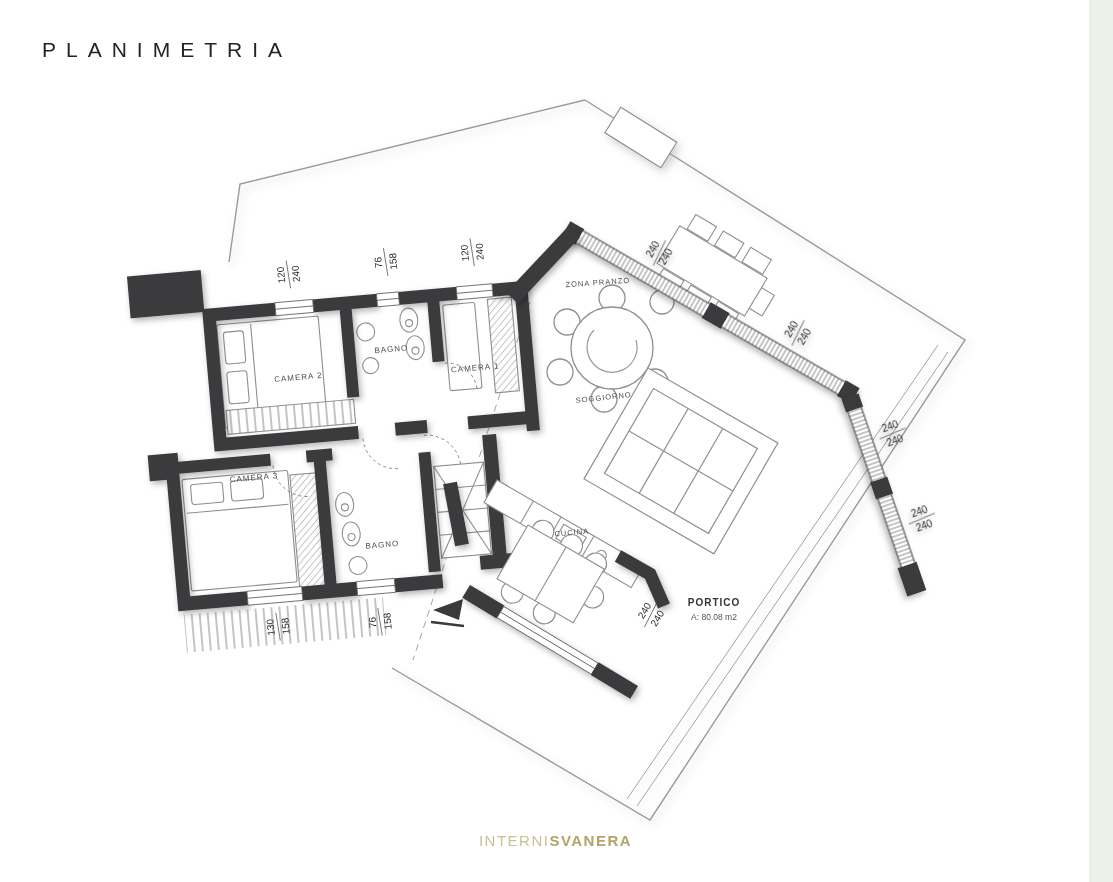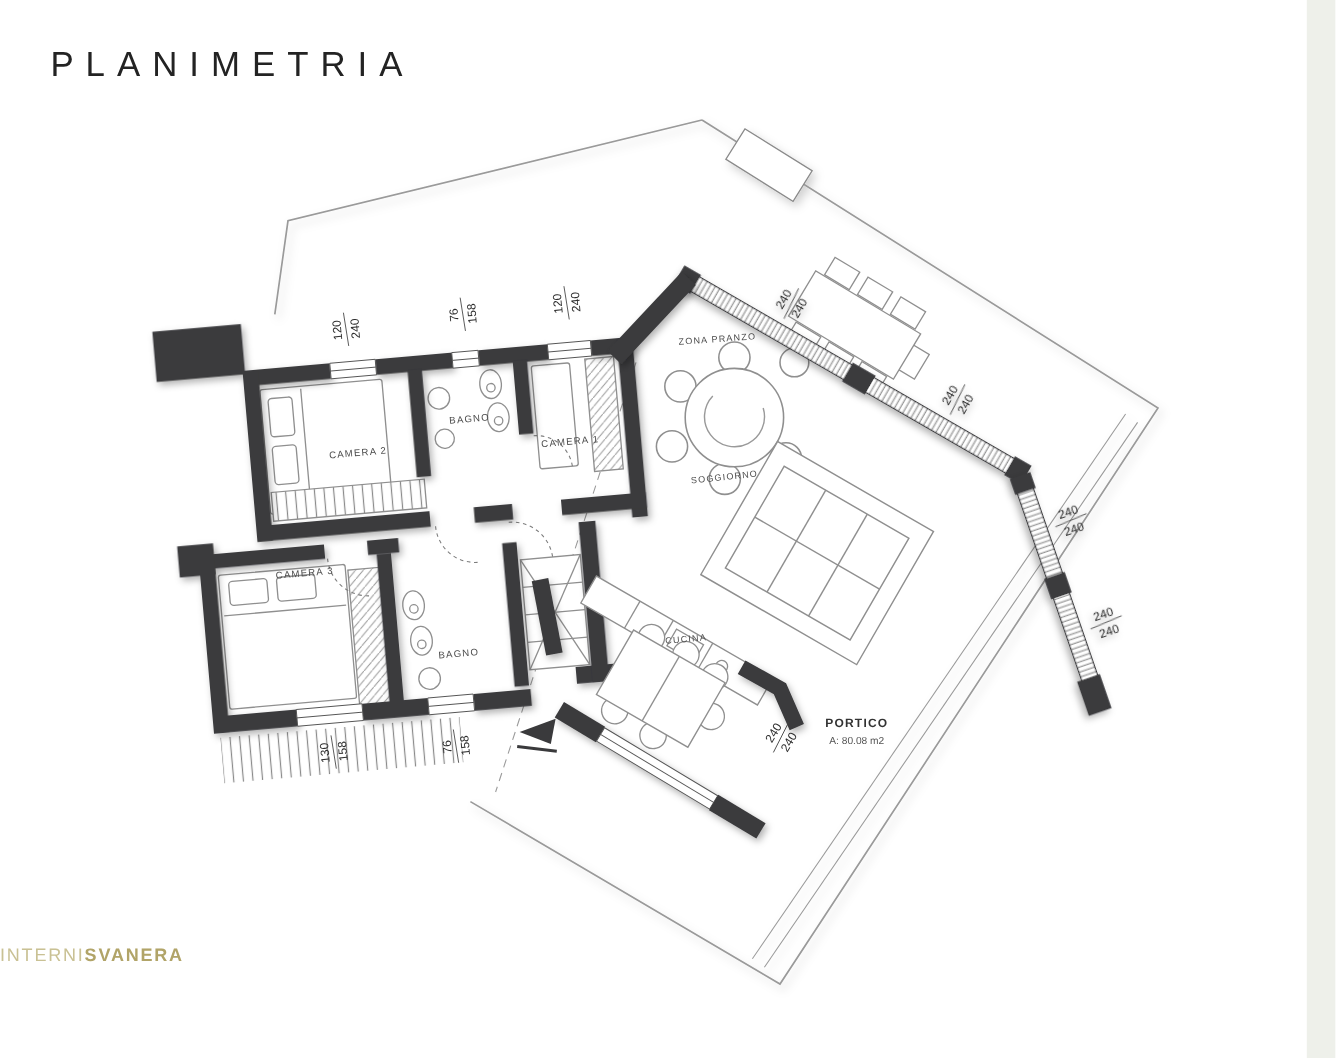--- a/index.html
+++ b/index.html
@@ -4,25 +4,25 @@
 <style>
   html,body{margin:0;padding:0;}
   body{
     width:1113px;height:882px;position:relative;overflow:hidden;
     background:#ffffff;
     font-family:"Liberation Sans", sans-serif;
   }
   .edge-strip{position:absolute;right:0;top:0;width:24px;height:882px;background:#eef0ea;}
   .page-title{
     position:absolute;left:42px;top:38px;
-    font-size:29px;font-weight:400;color:#232323;
+    font-size:21px;font-weight:400;color:#232323;
     letter-spacing:10px;
   }
   .footer{
-    position:absolute;left:0;top:788px;width:1111px;
+    position:absolute;left:0;top:832px;width:1111px;text-align:center;
     font-size:15px;letter-spacing:1.5px;
   }
   .footer .light{color:#c9c194;font-weight:400;}
   .footer .bold{color:#b1a468;font-weight:700;}
   svg text{font-family:"Liberation Sans", sans-serif;}
   .room-lbl{font-size:8px;letter-spacing:1px;fill:#4c4c4c;text-anchor:middle;}
   .dim-t{font-size:10px;fill:#2e2e2e;text-anchor:middle;}
   .portico-t{font-size:10px;font-weight:bold;letter-spacing:1px;fill:#333;text-anchor:middle;}
   .portico-a{font-size:8.5px;fill:#555;text-anchor:middle;}
 </style>

